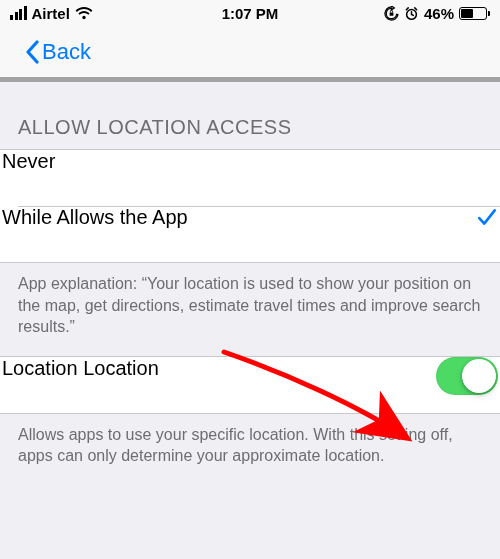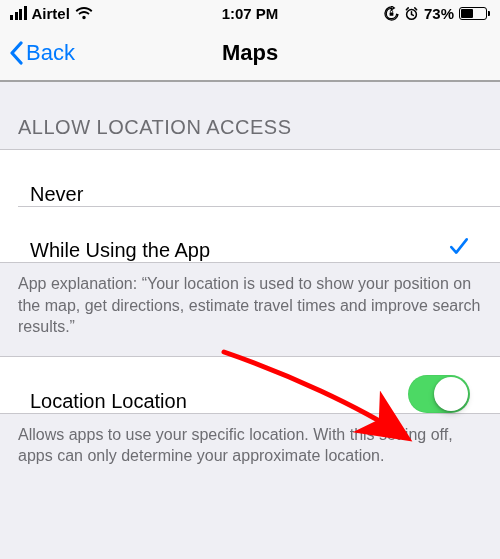--- a/index.html
+++ b/index.html
@@ -38,25 +38,25 @@
   .batt-body {
     width: 28px; height: 13px; border: 1.5px solid #000; border-radius: 3px; position: relative;
   }
   .batt-fill { position: absolute; left: 1px; top: 1px; bottom: 1px; width: 46%; background: #000; border-radius: 1px; }
   .batt-tip { width: 2px; height: 5px; background: #000; border-radius: 0 1px 1px 0; }
 
   
   .nav-bar {
     height: 56px;
     background: #f8f8f8;
-    border-bottom: 2px solid #a3a3a3;
+    border-bottom: 5px solid #a3a3a3;
     display: flex;
     align-items: center;
     position: relative;
-    padding: 0 8px;
+    padding: 0 24px;
   }
   .back-btn {
     display: flex; align-items: center; gap: 2px;
     color: #007aff; font-size: 22px;
   }
   .back-chevron svg { display: block; }
   .nav-title {
     position: absolute; left: 50%; transform: translateX(-50%);
     font-size: 22px; font-weight: 700;
   }
@@ -68,22 +68,22 @@
     letter-spacing: 0.5px;
     padding: 34px 18px 10px 18px;
     text-transform: uppercase;
   }
 
   
   .cell-group { background: #fff; border-top: 1px solid #c8c7cc; border-bottom: 1px solid #c8c7cc; }
   .cell {
     min-height: 56px;
     display: flex;
-    align-items: flex-end;
-    padding: 0 30px;
+    align-items: flex-start;
+    padding: 0 2px;
     font-size: 20px;
     color: #000;
     position: relative;
   }
   .cell + .cell::before {
     content: "";
     position: absolute;
     top: 0; left: 18px; right: 0; height: 1px;
     background: #c8c7cc;
   }
@@ -153,50 +153,49 @@
           <path d="M6.8 7V5.8a1.2 1.2 0 0 1 2.4 0V7" fill="none" stroke="#000" stroke-width="1"></path>
         </svg>
     </span>
     <span class="alarm">
       <svg width="15" height="15" viewBox="0 0 16 16">
           <circle cx="8" cy="9" r="5.2" fill="none" stroke="#000" stroke-width="1.6"></circle>
           <path d="M8 6v3l2 1" stroke="#000" stroke-width="1.6" fill="none" stroke-linecap="round"></path>
           <path d="M2.5 4L4.5 2M13.5 4L11.5 2" stroke="#000" stroke-width="1.6" stroke-linecap="round"></path>
         </svg>
     </span>
-    <span>73%</span>
+    <span>46%</span>
     <span class="battery">
       <span class="batt-body">
           <span class="batt-fill"></span>
         </span>
       <span class="batt-tip"></span>
     </span>
   </div>
 </div>
 
 <div class="nav-bar">
   <div class="back-btn">
     <span class="back-chevron">
       <svg width="16" height="24" viewBox="0 0 14 24">
           <path d="M12 2L3 12l9 10" stroke="#007aff" stroke-width="3.2" fill="none" stroke-linecap="round" stroke-linejoin="round"></path>
         </svg>
     </span>
     <span>Back</span>
   </div>
-  <div class="nav-title">Maps</div>
 </div>
 
 <div class="section-header">ALLOW LOCATION ACCESS</div>
 
 <div class="cell-group">
   <div class="cell">
     <span>Never</span>
   </div>
   <div class="cell">
-    <span>While Using the App</span>
+    <span>While Allows the App</span>
     <span class="check">
       <svg width="22" height="22" viewBox="0 0 20 20">
           <path d="M3 11l4.5 5L17 4" stroke="#007aff" stroke-width="2.4" fill="none" stroke-linecap="round" stroke-linejoin="round"></path>
         </svg>
     </span>
   </div>
 </div>
 
 <div class="section-footer">App explanation: “Your location is used to show your position on the map, get directions, estimate travel times and improve search results.”</div>
 

